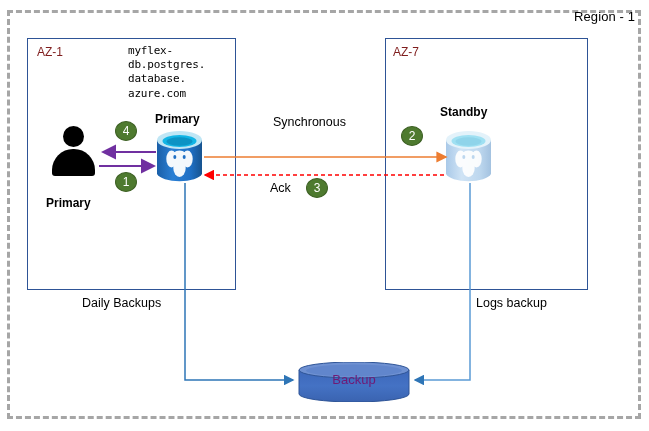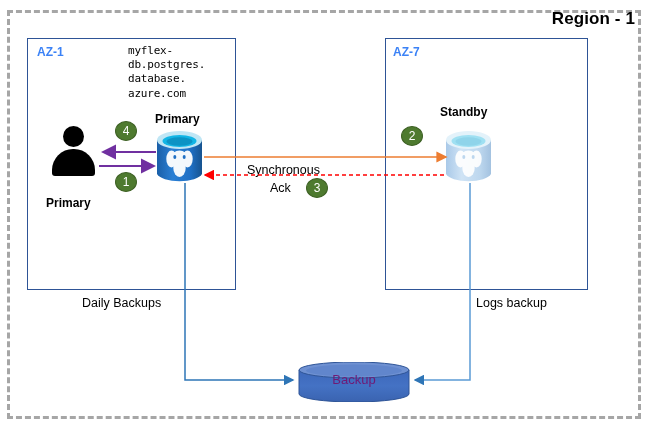--- a/index.html
+++ b/index.html
@@ -23,40 +23,40 @@
     top: 10px;
     width: 634px;
     height: 409px;
     border: 3px dashed #a6a6a6;
     box-sizing: border-box;
   }
   .region-label {
     position: absolute;
     right: 14px;
     top: 9px;
-    font-size: 17px;
-    font-weight: bold;
+    font-size: 13px;
+    font-weight: normal;
     color: #000000;
     letter-spacing: 0.1px;
   }
 
   
   .az-box {
     position: absolute;
     border: 1.3px solid #2e5496;
     box-sizing: border-box;
     background: transparent;
   }
   #az1-box { left: 27px;  top: 38px; width: 209px; height: 252px; }
   #az2-box { left: 385px; top: 38px; width: 203px; height: 252px; }
   .az-label {
     position: absolute;
     font-size: 12px;
-    font-weight: bold;
-    color: #3b82f6;
+    font-weight: normal;
+    color: #7f1d1d;
   }
   #az1-label { left: 37px;  top: 45px; }
   #az2-label { left: 393px; top: 45px; }
 
   
   .hostname {
     position: absolute;
     left: 128px;
     top: 44px;
     width: 104px;
@@ -141,21 +141,21 @@
   #badge-2 { left: 401px; top: 126px; }
   #badge-3 { left: 306px; top: 178px; }
 
   
   .plain-label {
     position: absolute;
     font-size: 12.5px;
     color: #000000;
     white-space: nowrap;
   }
-  #repl-line1 { left: 247px; top: 115px; margin-top: 48px; }
+  #repl-line1 { left: 273px; top: 115px; }
   #repl-line2 { left: 248px; top: 132px; }
   #ack-label  { left: 270px; top: 181px; }
   #daily-backups-label { left: 82px;  top: 296px; }
   #logs-backup-label   { left: 476px; top: 296px; }
 
   
   #overlay {
     position: absolute;
     left: 0;
     top: 0;

